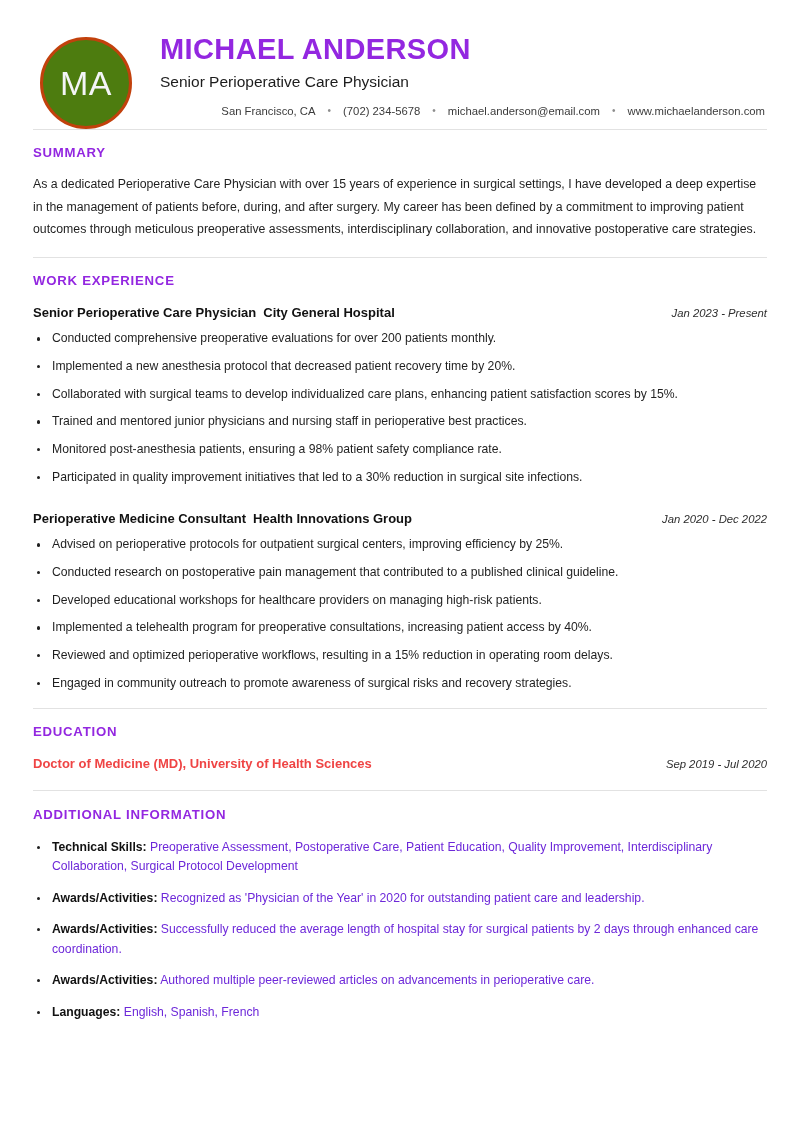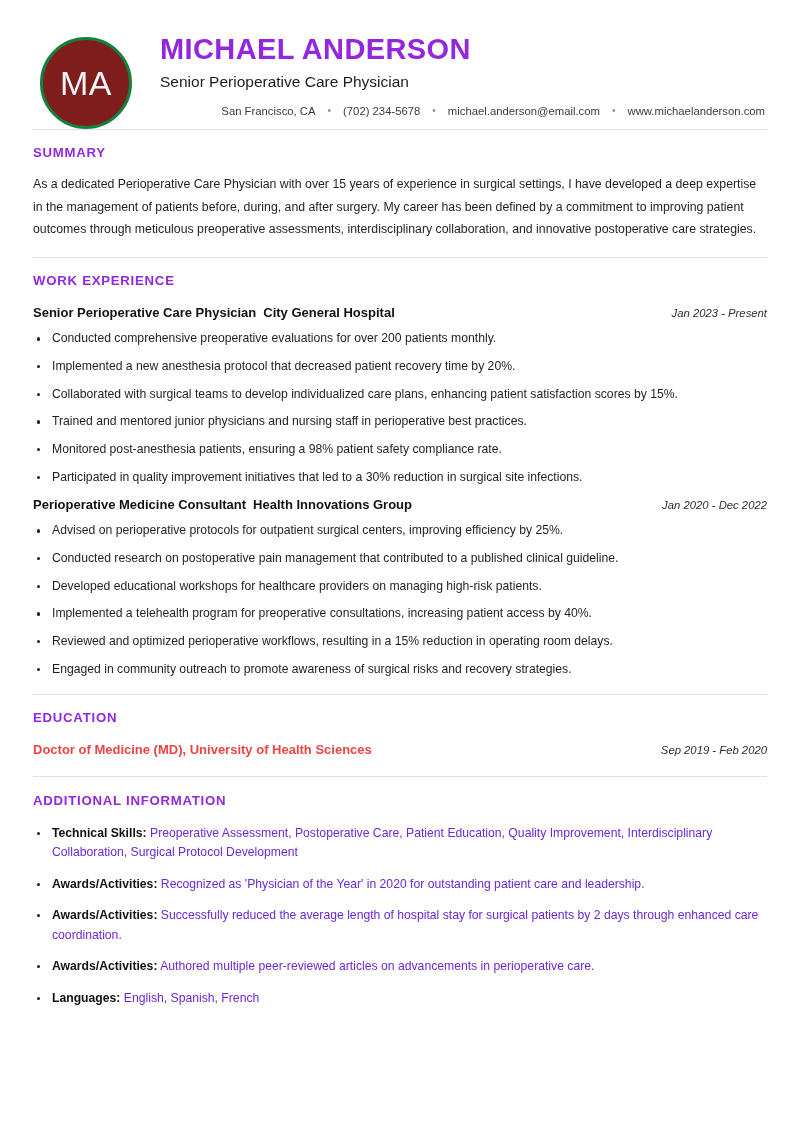--- a/index.html
+++ b/index.html
@@ -30,22 +30,22 @@
     display: flex;
     align-items: flex-start;
     padding-top: 31px;
     padding-bottom: 0;
   }
   .avatar {
     width: 92px;
     height: 92px;
     min-width: 92px;
     border-radius: 50%;
-    background: #7f1d1d;
-    border: 3px solid #15803d;
+    background: #4d7c0f;
+    border: 3px solid #c2410c;
     box-sizing: border-box;
     display: flex;
     align-items: center;
     justify-content: center;
     margin-top: 6px;
     margin-left: 7px;
   }
   .avatar-initials {
     color: #f4f5f7;
     font-size: 34px;
@@ -121,21 +121,21 @@
     color: #1f1f1f;
     margin: 0;
     text-align: left;
     max-width: 735px;
   }
 
   
   .work-block { padding: 15px 0 13px 0; }
   .work-title { margin-bottom: 17px; }
   .job { margin-bottom: 2px; }
-  .job + .job { margin-top: 10px; }
+  .job + .job { margin-top: 24px; }
   .job-head {
     display: flex;
     align-items: baseline;
     justify-content: space-between;
     margin-bottom: 9px;
   }
   .job-role {
     font-size: 13px;
     font-weight: bold;
     color: #111111;
@@ -302,21 +302,21 @@
       </ul>
     </div>
   </div>
 
   <div class="divider"></div>
 
   <div class="section edu-block">
     <h2 class="section-title edu-title">EDUCATION</h2>
     <div class="edu-row">
       <div class="edu-degree">Doctor of Medicine (MD), University of Health Sciences</div>
-      <div class="edu-dates">Sep 2019 - Feb 2020</div>
+      <div class="edu-dates">Sep 2019 - Jul 2020</div>
     </div>
   </div>
 
   <div class="divider"></div>
 
   <div class="section addl-block">
     <h2 class="section-title addl-title">ADDITIONAL INFORMATION</h2>
     <ul class="addl-list">
       <li>
         <span class="addl-label">Technical Skills:</span>

